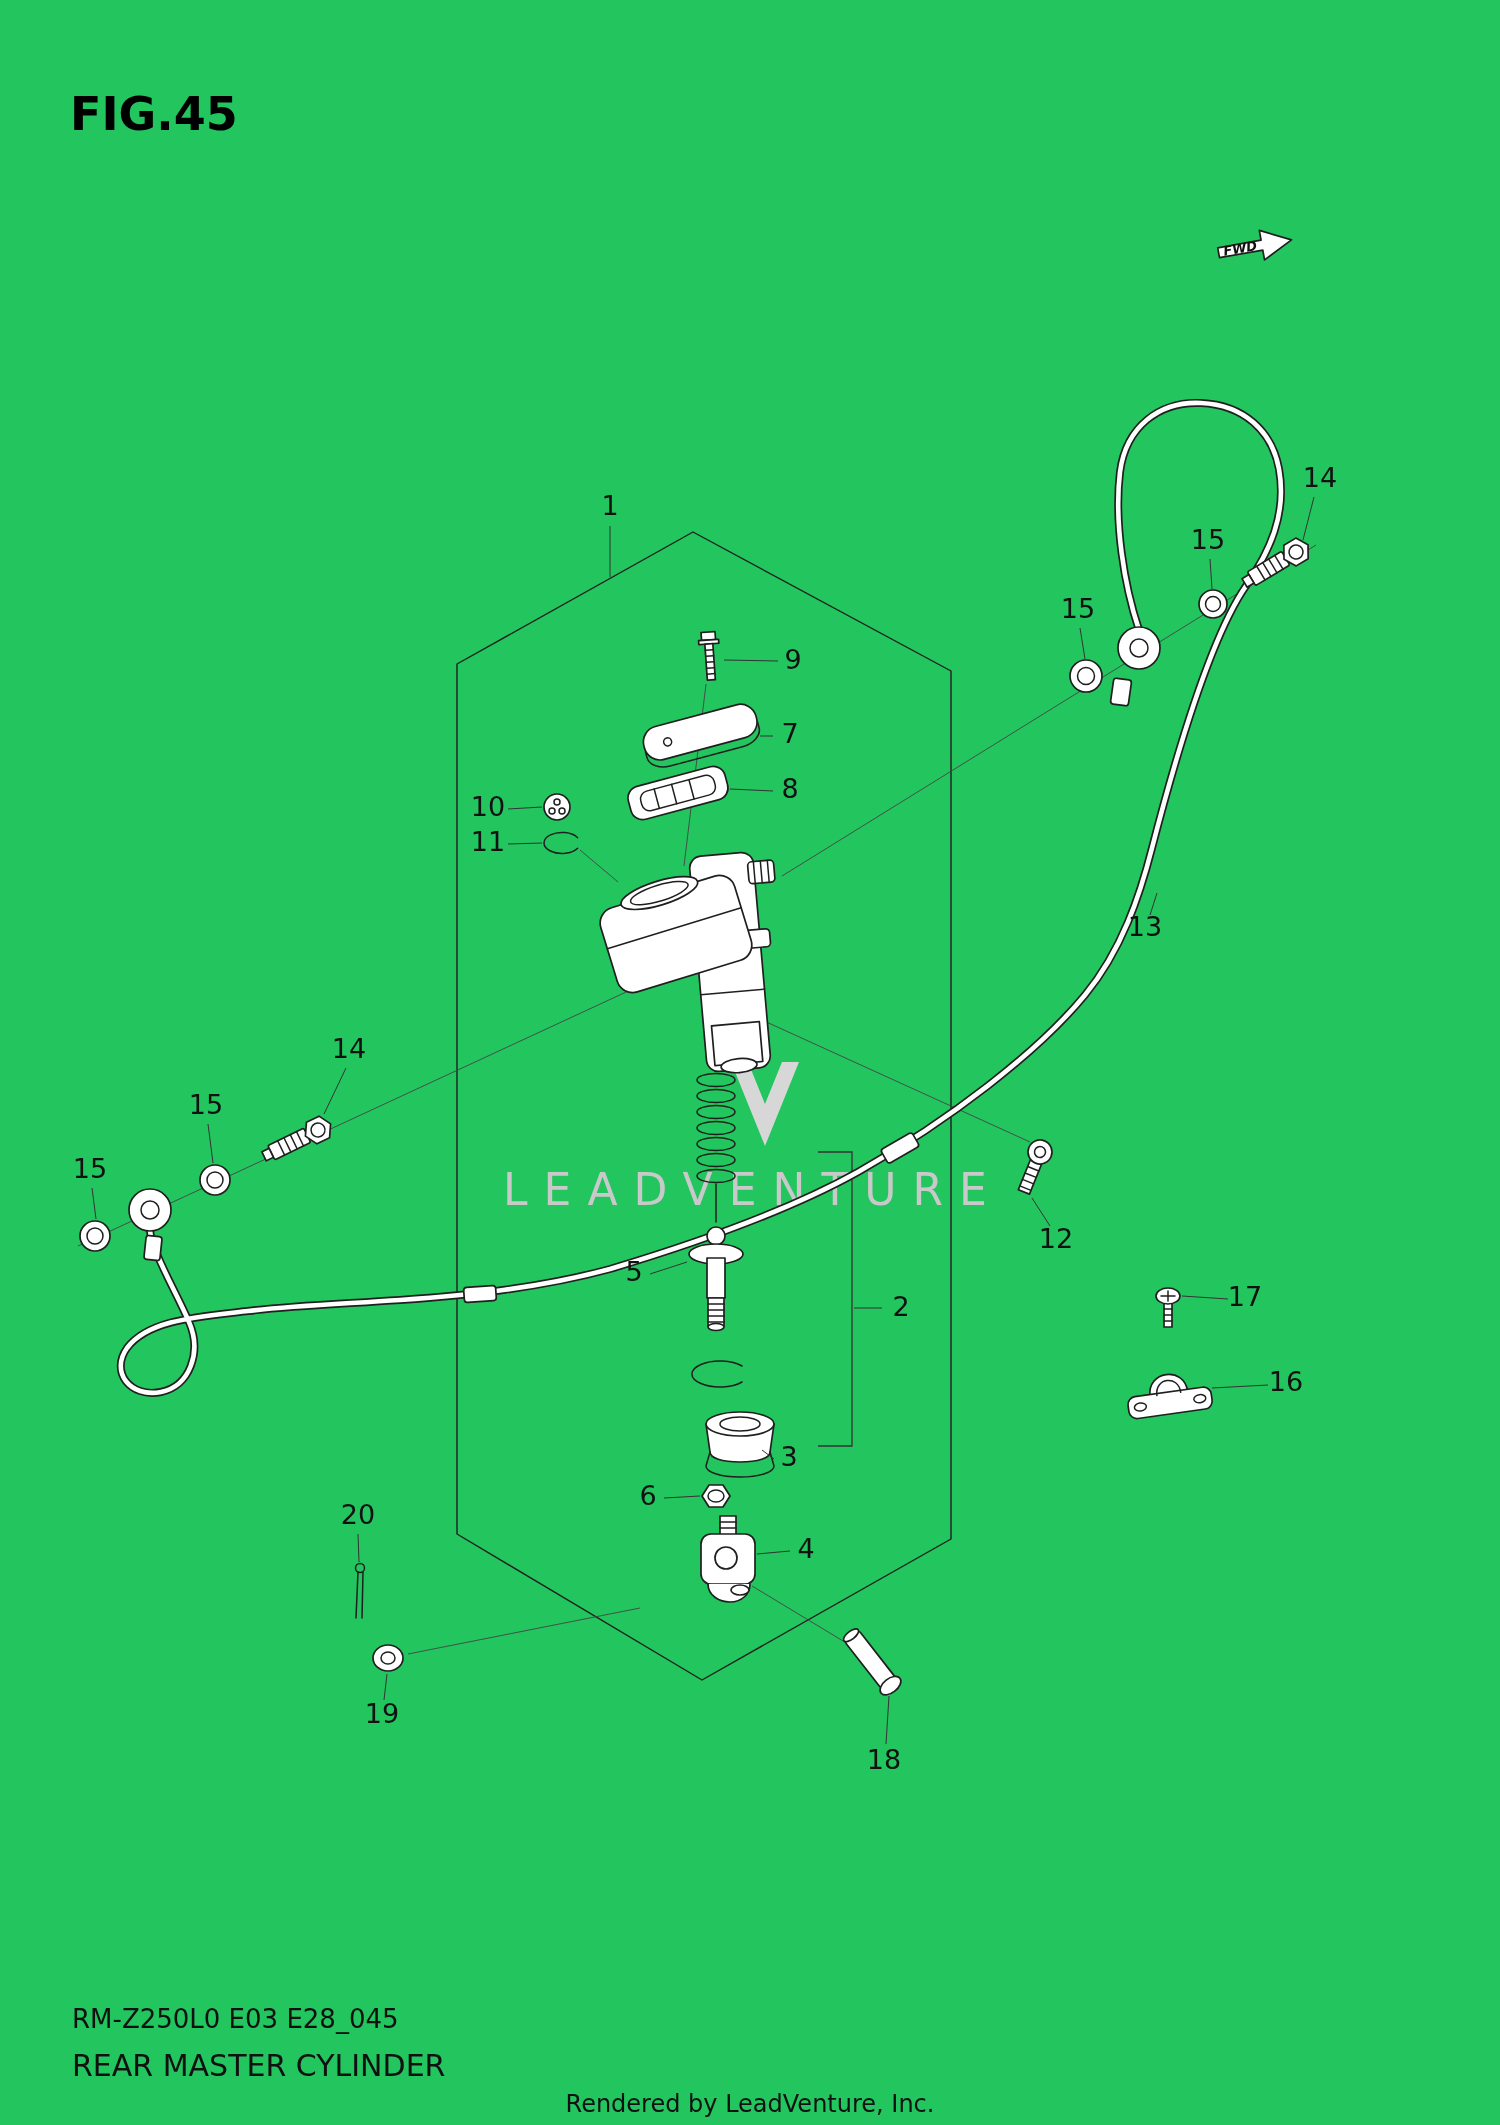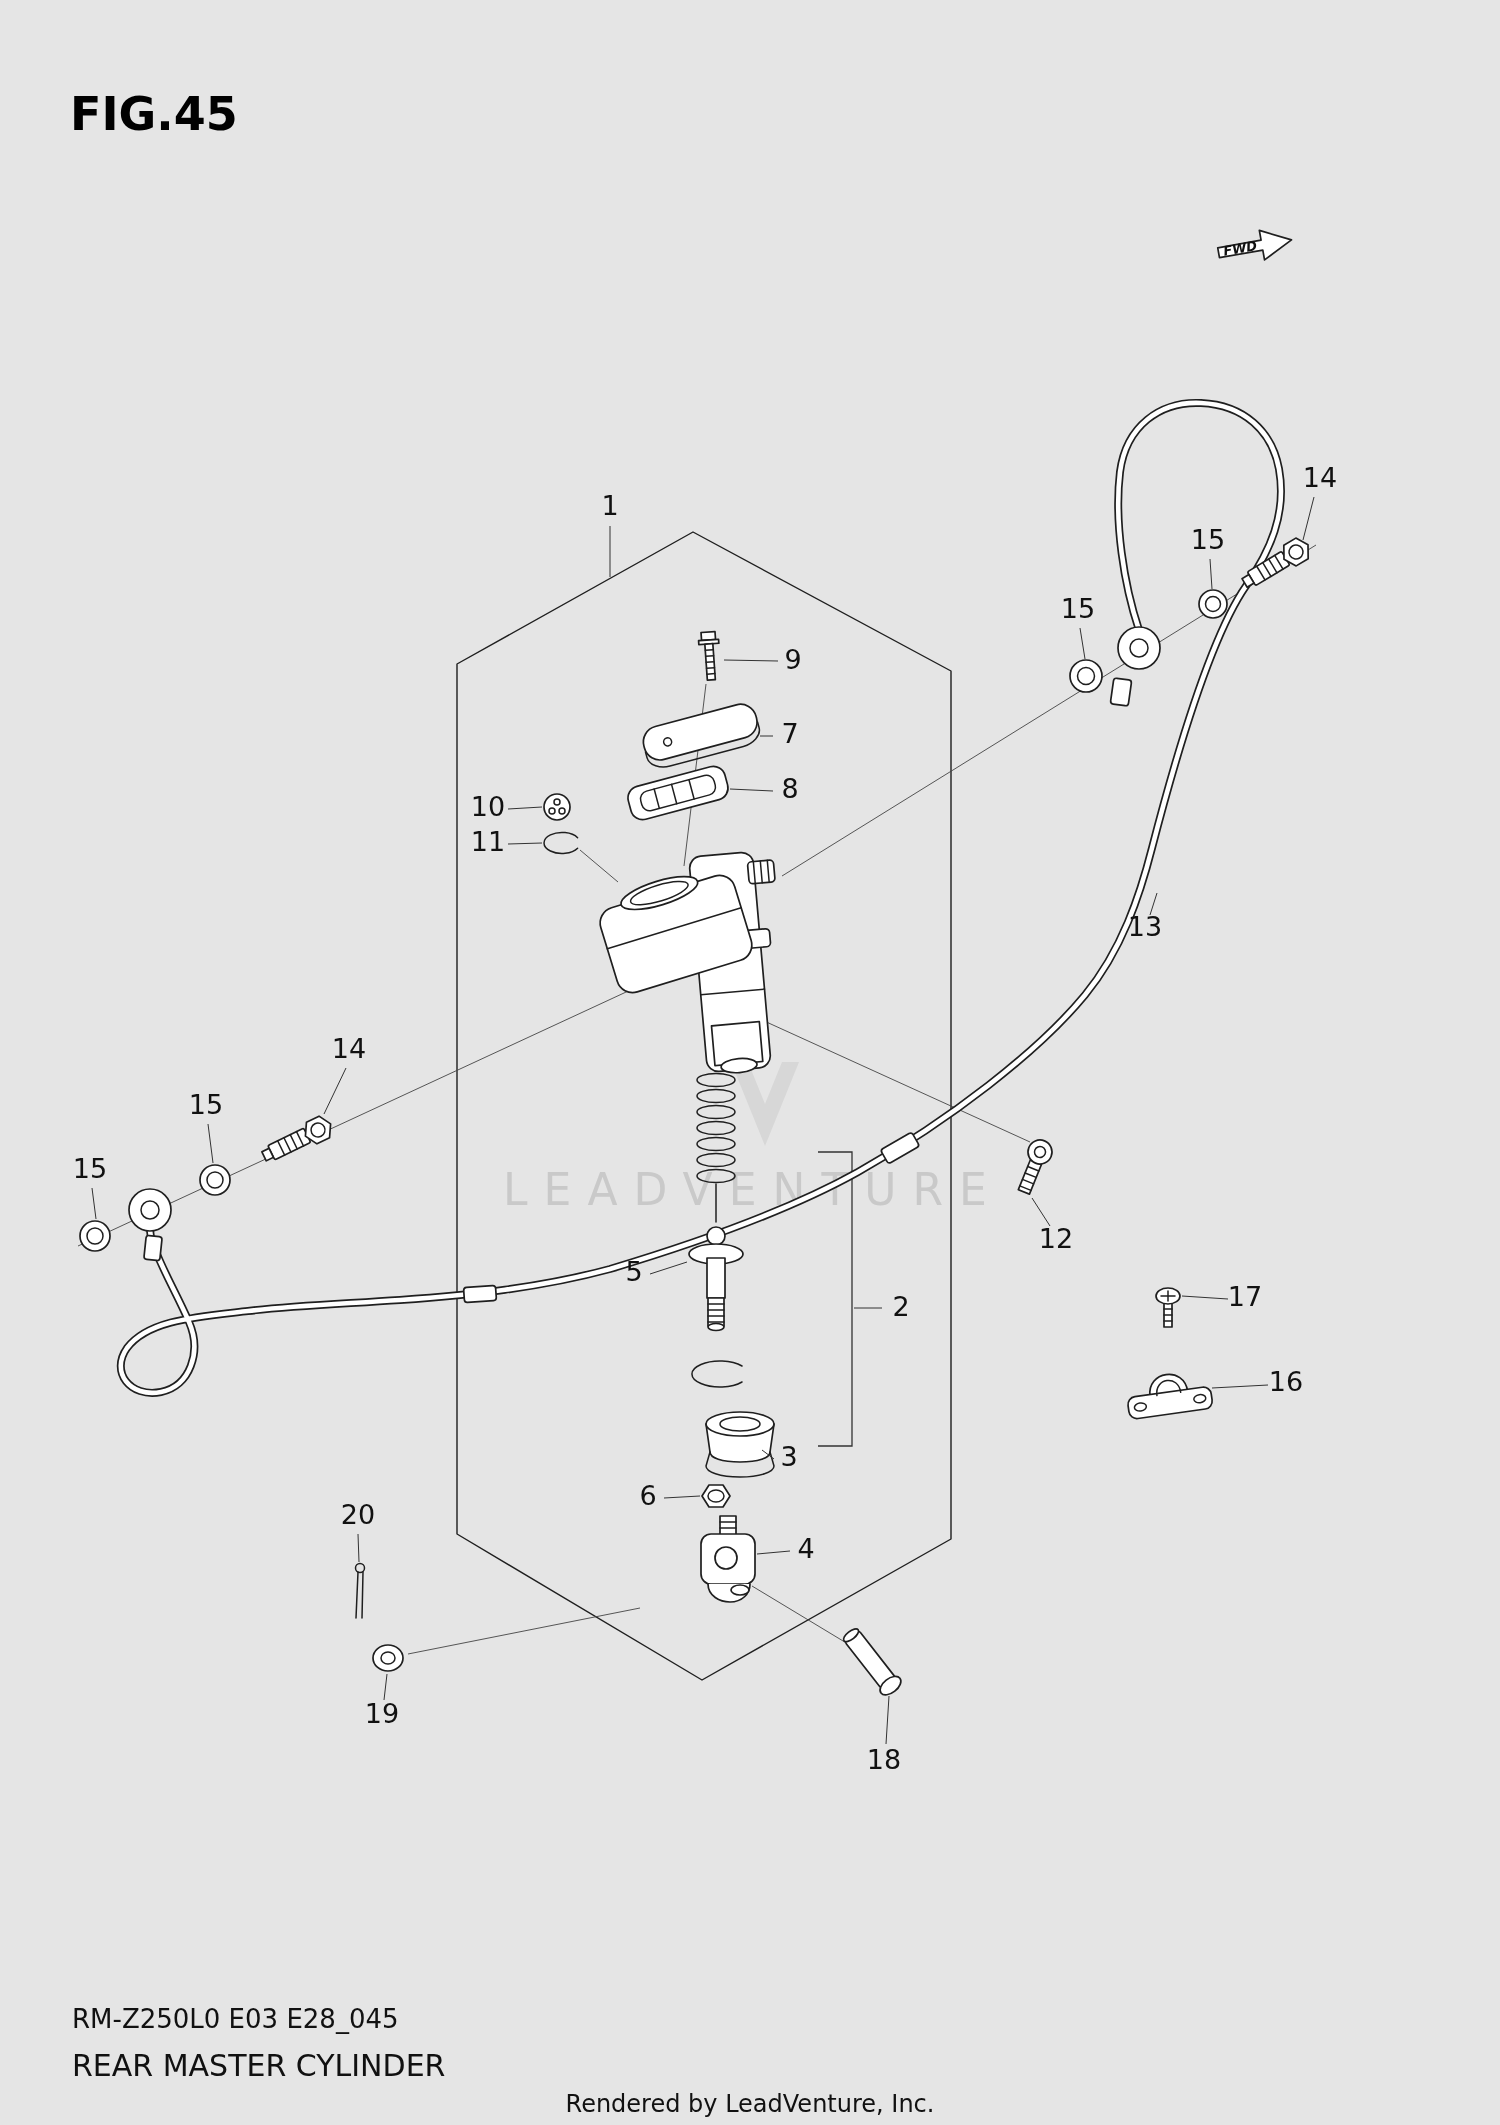--- a/index.html
+++ b/index.html
@@ -1,16 +1,16 @@
 <!DOCTYPE html>
 <html><head>
 <meta charset="utf-8">
 <style>
   html,body{margin:0;padding:0;background:#fff;}
-  .page{position:relative;width:1500px;height:2125px;background:#e5e5e5;font-family:"DejaVu Sans",sans-serif;overflow:hidden;}
+  .page{position:relative;width:1500px;height:2125px;background:#22c55e;font-family:"DejaVu Sans",sans-serif;overflow:hidden;}
   svg{display:block;}
   .fig-title{font-size:46px;font-weight:bold;fill:#000;font-family:"DejaVu Sans",sans-serif;}
   .callout{font-size:27px;fill:#111;text-anchor:middle;font-family:"DejaVu Sans",sans-serif;}
   .leader{stroke:#333;stroke-width:1;fill:none;}
   .thin{stroke:#444;stroke-width:0.9;fill:none;}
   .outline{fill:none;stroke:#1f1f1f;stroke-width:1.5;stroke-linecap:round;stroke-linejoin:round;}
   .part{fill:#fff;stroke:#1f1f1f;stroke-width:1.7;stroke-linecap:round;stroke-linejoin:round;}
   .hose-outer{fill:none;stroke:#1f1f1f;stroke-width:8;}
   .hose-inner{fill:none;stroke:#fff;stroke-width:4.6;}
   .watermark-text{font-size:44px;letter-spacing:16px;fill:#c9c9c9;text-anchor:middle;font-family:"DejaVu Sans",sans-serif;}

